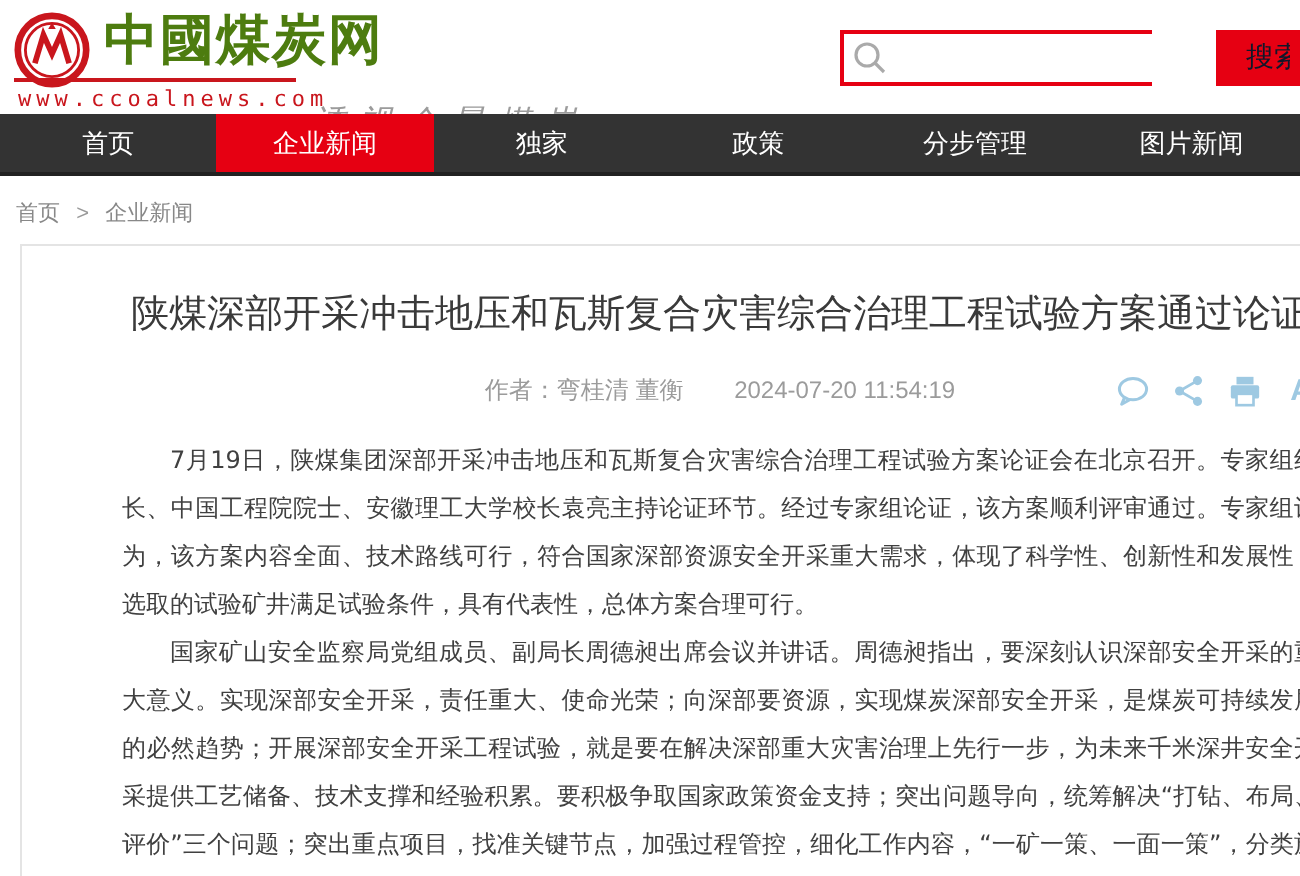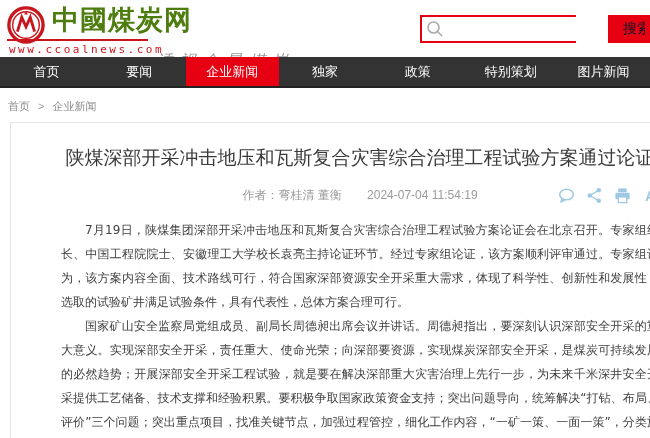--- a/index.html
+++ b/index.html
@@ -80,40 +80,39 @@
           <line x1="11.5" y1="11.5" x2="16" y2="16" stroke="#aaaaaa" stroke-width="1.6"></line>
         </svg>
       </span>
       <button class="search-btn">搜索</button>
     </div>
     <div class="partial-btn"></div>
   </header>
 
   <nav class="nav">
       <div class="nav-item">首页</div>
-      <div class="nav-item">要闻</div>
       <div class="nav-item active">企业新闻</div>
       <div class="nav-item">独家</div>
       <div class="nav-item">政策</div>
-      <div class="nav-item">特别策划</div>
+      <div class="nav-item">分步管理</div>
       <div class="nav-item">图片新闻</div>
     </nav>
 
   <div class="breadcrumb">
     <span>首页</span>
     <span class="sep">&gt;</span>
     <span>企业新闻</span>
   </div>
 
   <main class="card">
     <h1 class="title">陕煤深部开采冲击地压和瓦斯复合灾害综合治理工程试验方案通过论证</h1>
 
     <div class="meta-row">
       <span>作者：弯桂清 董衡</span>
-      <span class="meta-date">2024-07-04 11:54:19</span>
+      <span class="meta-date">2024-07-20 11:54:19</span>
 
       <span class="action-icons">
         <span class="a-icon">
           <svg width="17" height="17" viewBox="0 0 18 18">
             <ellipse cx="9" cy="8" rx="7.2" ry="5.6" fill="none" stroke="#9ec9e2" stroke-width="1.6"></ellipse>
             <path d="M4.5 12.5 L3 16 L7.5 13.5" fill="none" stroke="#9ec9e2" stroke-width="1.6" stroke-linejoin="round"></path>
           </svg>
         </span>
         <span class="a-icon">
           <svg width="17" height="17" viewBox="0 0 18 18">

